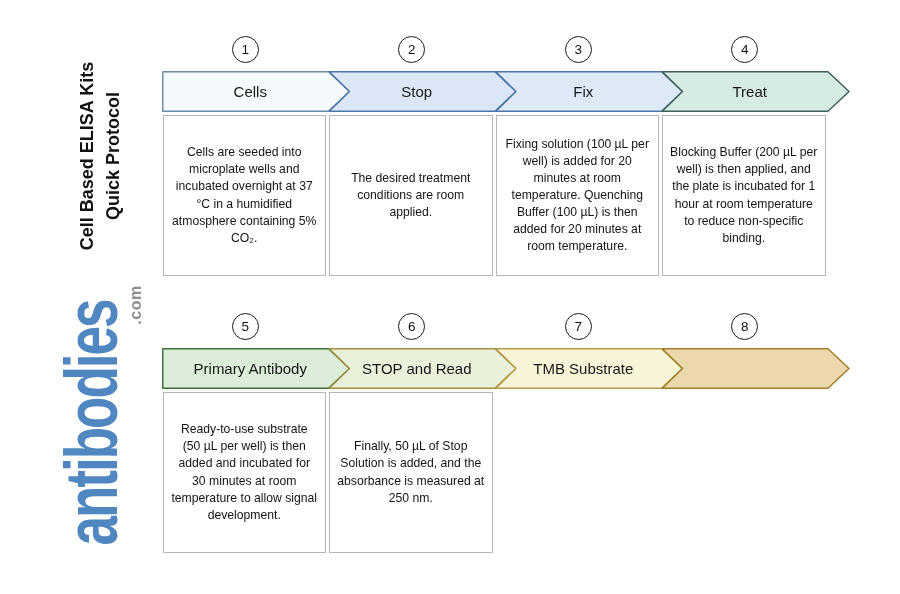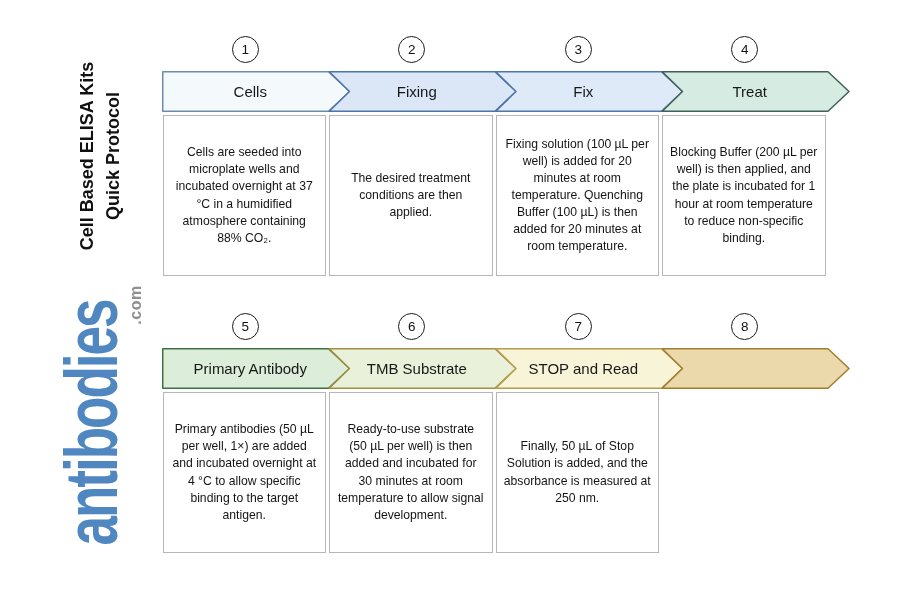--- a/index.html
+++ b/index.html
@@ -93,31 +93,31 @@
       </div>
       <div class="arrows">
         <svg width="690" height="41" viewBox="0 0 690 41">
             <path d="M 0.75 0.75 L 166.5 0.75 L 187.5 20.5 L 166.5 40.25 L 0.75 40.25 Z" fill="#f4f9fc" stroke="#6d8cab" stroke-width="1.5" stroke-linejoin="round"></path>
             <path d="M 167.25 0.75 L 333 0.75 L 354 20.5 L 333 40.25 L 167.25 40.25 L 187.5 20.5 Z" fill="#dbe7f7" stroke="#4e75a8" stroke-width="1.5" stroke-linejoin="round"></path>
             <path d="M 333.75 0.75 L 499.5 0.75 L 520.5 20.5 L 499.5 40.25 L 333.75 40.25 L 354 20.5 Z" fill="#dfeaf8" stroke="#4e75a8" stroke-width="1.5" stroke-linejoin="round"></path>
             <path d="M 500.25 0.75 L 666 0.75 L 687 20.5 L 666 40.25 L 500.25 40.25 L 520.5 20.5 Z" fill="#d6ebe2" stroke="#41605a" stroke-width="1.5" stroke-linejoin="round"></path>
           </svg>
         <div class="arrow-labels">
           <div class="arrow-label">Cells</div>
-          <div class="arrow-label">Fixing</div>
+          <div class="arrow-label">Stop</div>
           <div class="arrow-label">Fix</div>
           <div class="arrow-label">Treat</div>
         </div>
       </div>
       <div class="boxes">
         <div class="desc-box">
-            <div class="desc-text">Cells are seeded into microplate wells and incubated overnight at 37 °C in a humidified atmosphere containing 88% CO₂.</div>
+            <div class="desc-text">Cells are seeded into microplate wells and incubated overnight at 37 °C in a humidified atmosphere containing 5% CO₂.</div>
           </div>
         <div class="desc-box">
-            <div class="desc-text">The desired treatment conditions are then applied.</div>
+            <div class="desc-text">The desired treatment conditions are room applied.</div>
           </div>
         <div class="desc-box">
             <div class="desc-text">Fixing solution (100 µL per well) is added for 20 minutes at room temperature. Quenching Buffer (100 µL) is then added for 20 minutes at room temperature.</div>
           </div>
         <div class="desc-box">
             <div class="desc-text">Blocking Buffer (200 µL per well) is then applied, and the plate is incubated for 1 hour at room temperature to reduce non-specific binding.</div>
           </div>
       </div>
     </div>
 
@@ -138,28 +138,25 @@
       </div>
       <div class="arrows">
         <svg width="690" height="41" viewBox="0 0 690 41">
             <path d="M 0.75 0.75 L 166.5 0.75 L 187.5 20.5 L 166.5 40.25 L 0.75 40.25 Z" fill="#dcedda" stroke="#3f7040" stroke-width="1.5" stroke-linejoin="round"></path>
             <path d="M 167.25 0.75 L 333 0.75 L 354 20.5 L 333 40.25 L 167.25 40.25 L 187.5 20.5 Z" fill="#e9f1da" stroke="#a3903f" stroke-width="1.5" stroke-linejoin="round"></path>
             <path d="M 333.75 0.75 L 499.5 0.75 L 520.5 20.5 L 499.5 40.25 L 333.75 40.25 L 354 20.5 Z" fill="#f8f4d8" stroke="#b59c4c" stroke-width="1.5" stroke-linejoin="round"></path>
             <path d="M 500.25 0.75 L 666 0.75 L 687 20.5 L 666 40.25 L 500.25 40.25 L 520.5 20.5 Z" fill="#ebd8ab" stroke="#a17e2d" stroke-width="1.5" stroke-linejoin="round"></path>
           </svg>
         <div class="arrow-labels">
           <div class="arrow-label">Primary Antibody</div>
+          <div class="arrow-label">STOP and Read</div>
           <div class="arrow-label">TMB Substrate</div>
-          <div class="arrow-label">STOP and Read</div>
         </div>
       </div>
       <div class="boxes">
-        <div class="desc-box">
-            <div class="desc-text">Primary antibodies (50 µL per well, 1×) are added and incubated overnight at 4 °C to allow specific binding to the target antigen.</div>
-          </div>
         <div class="desc-box">
             <div class="desc-text">Ready-to-use substrate (50 µL per well) is then added and incubated for 30 minutes at room temperature to allow signal development.</div>
           </div>
         <div class="desc-box">
             <div class="desc-text">Finally, 50 µL of Stop Solution is added, and the absorbance is measured at 250 nm.</div>
           </div>
       </div>
     </div>
 
   </div>

